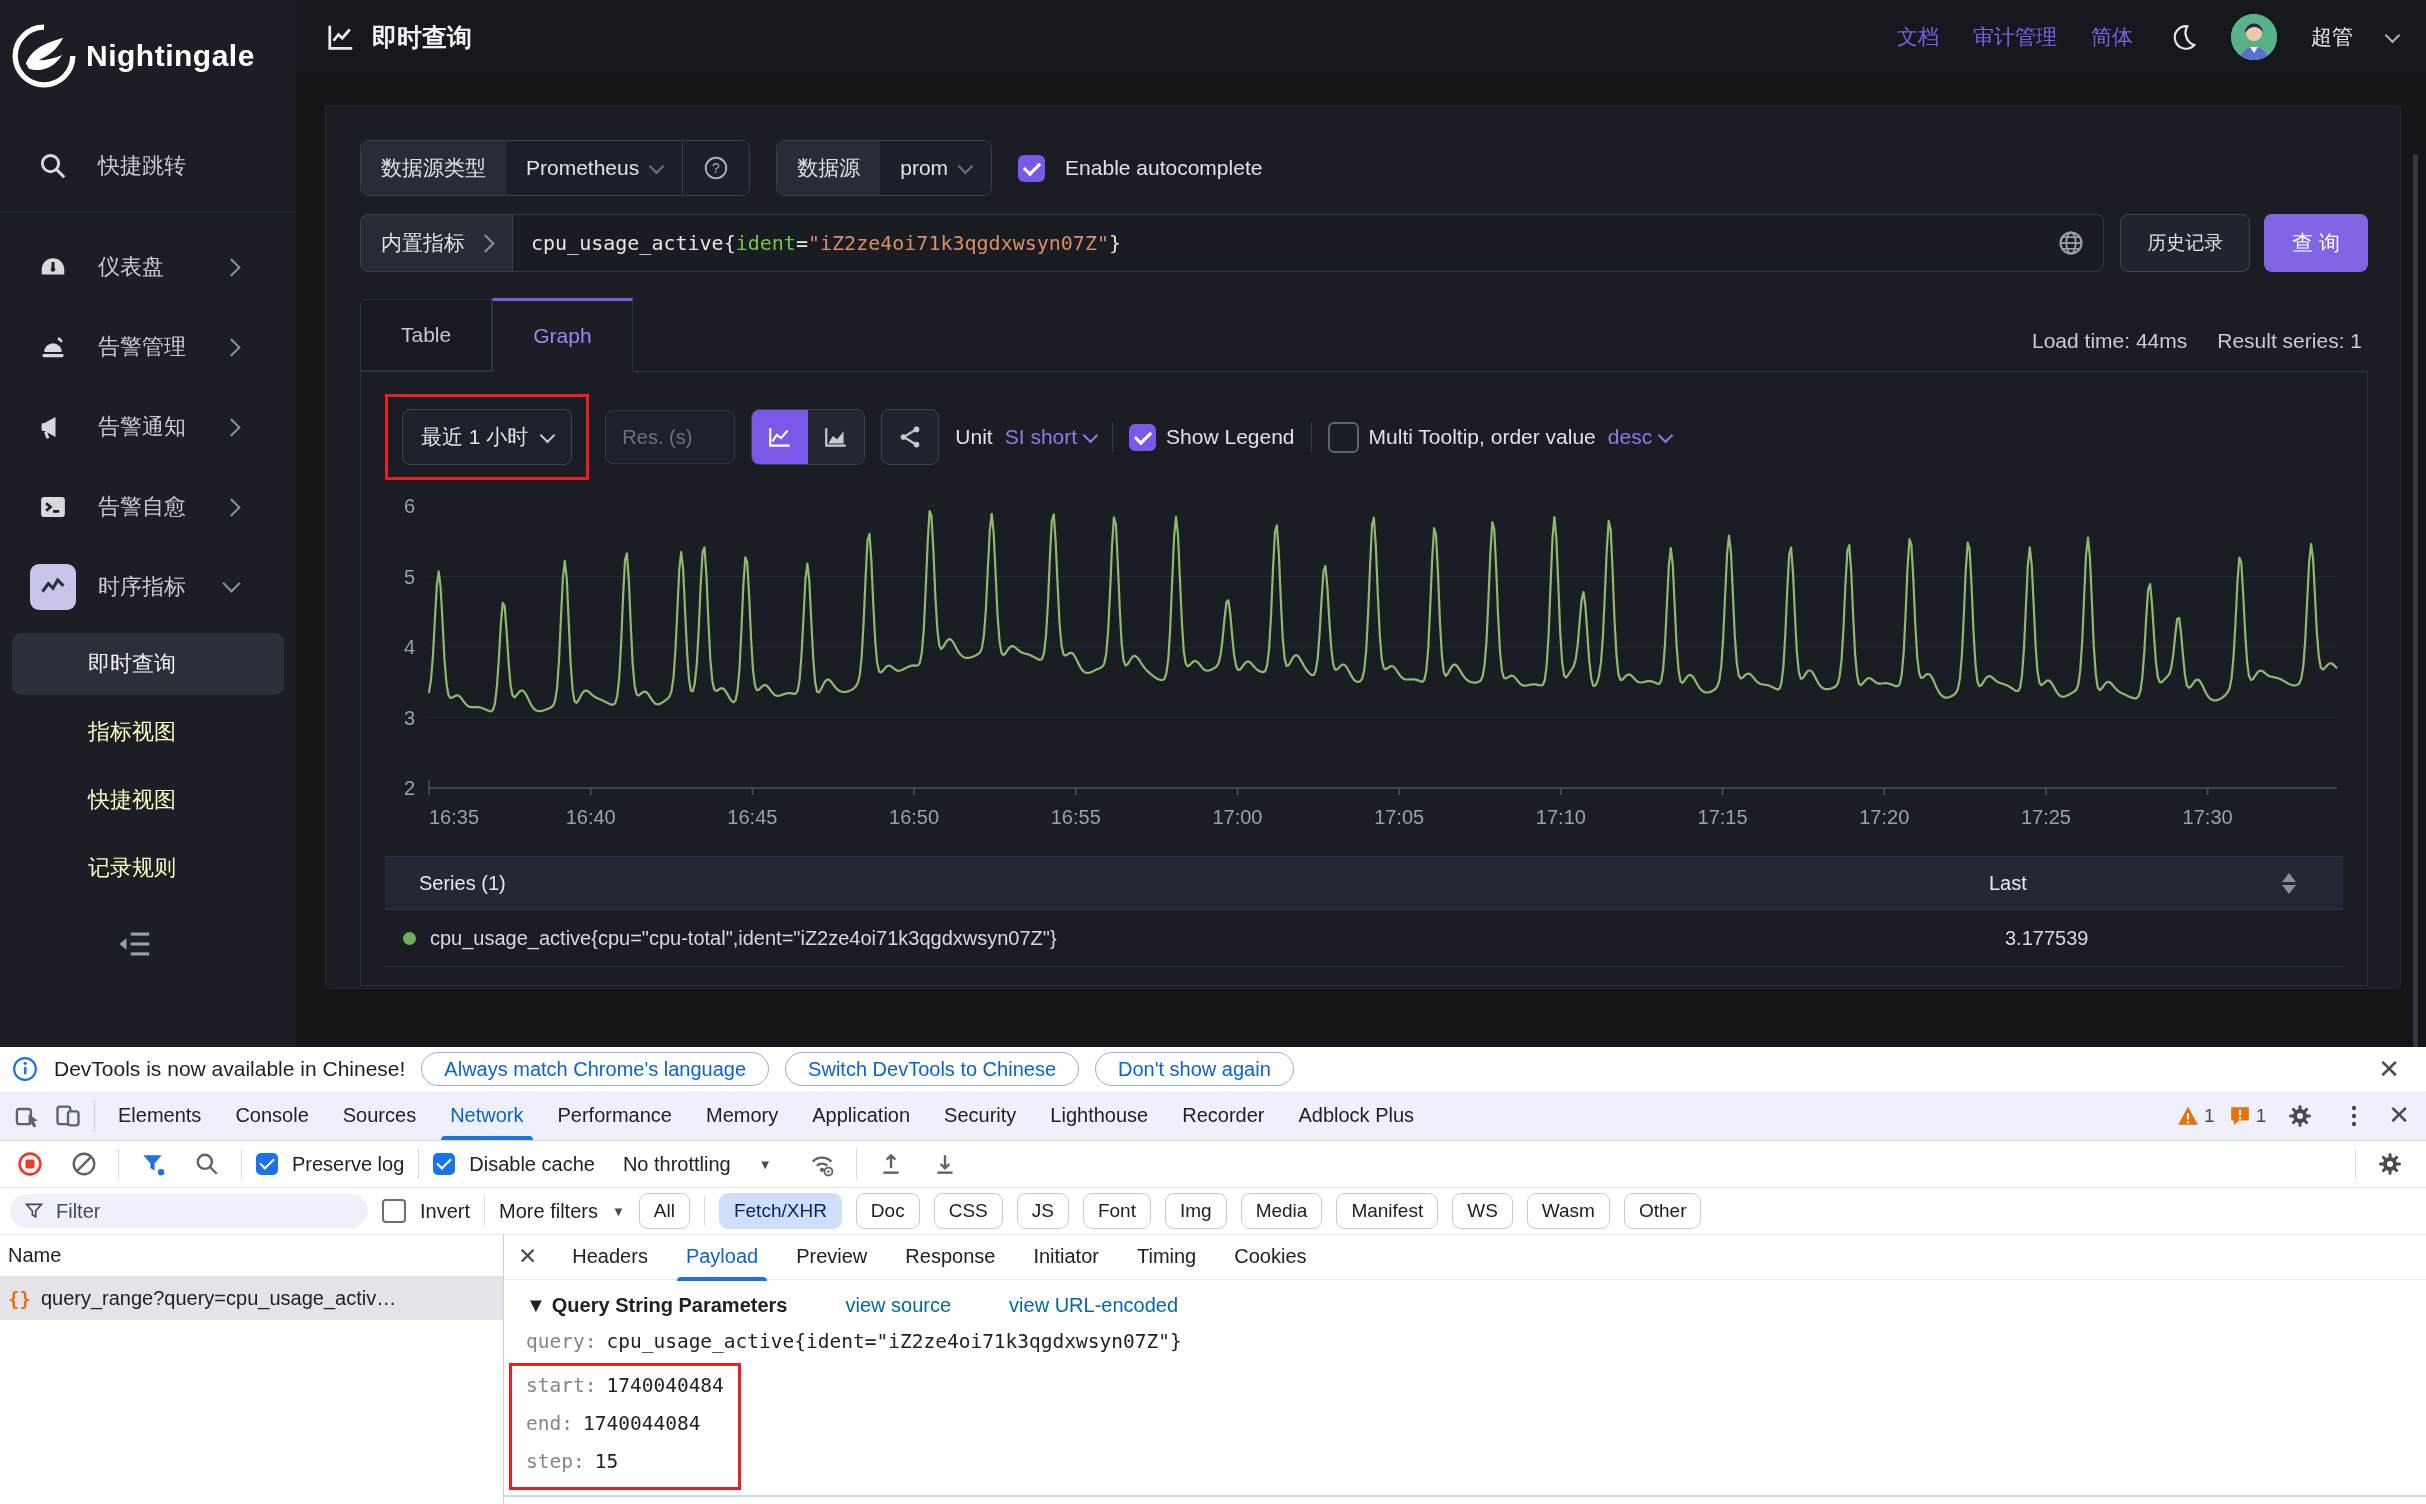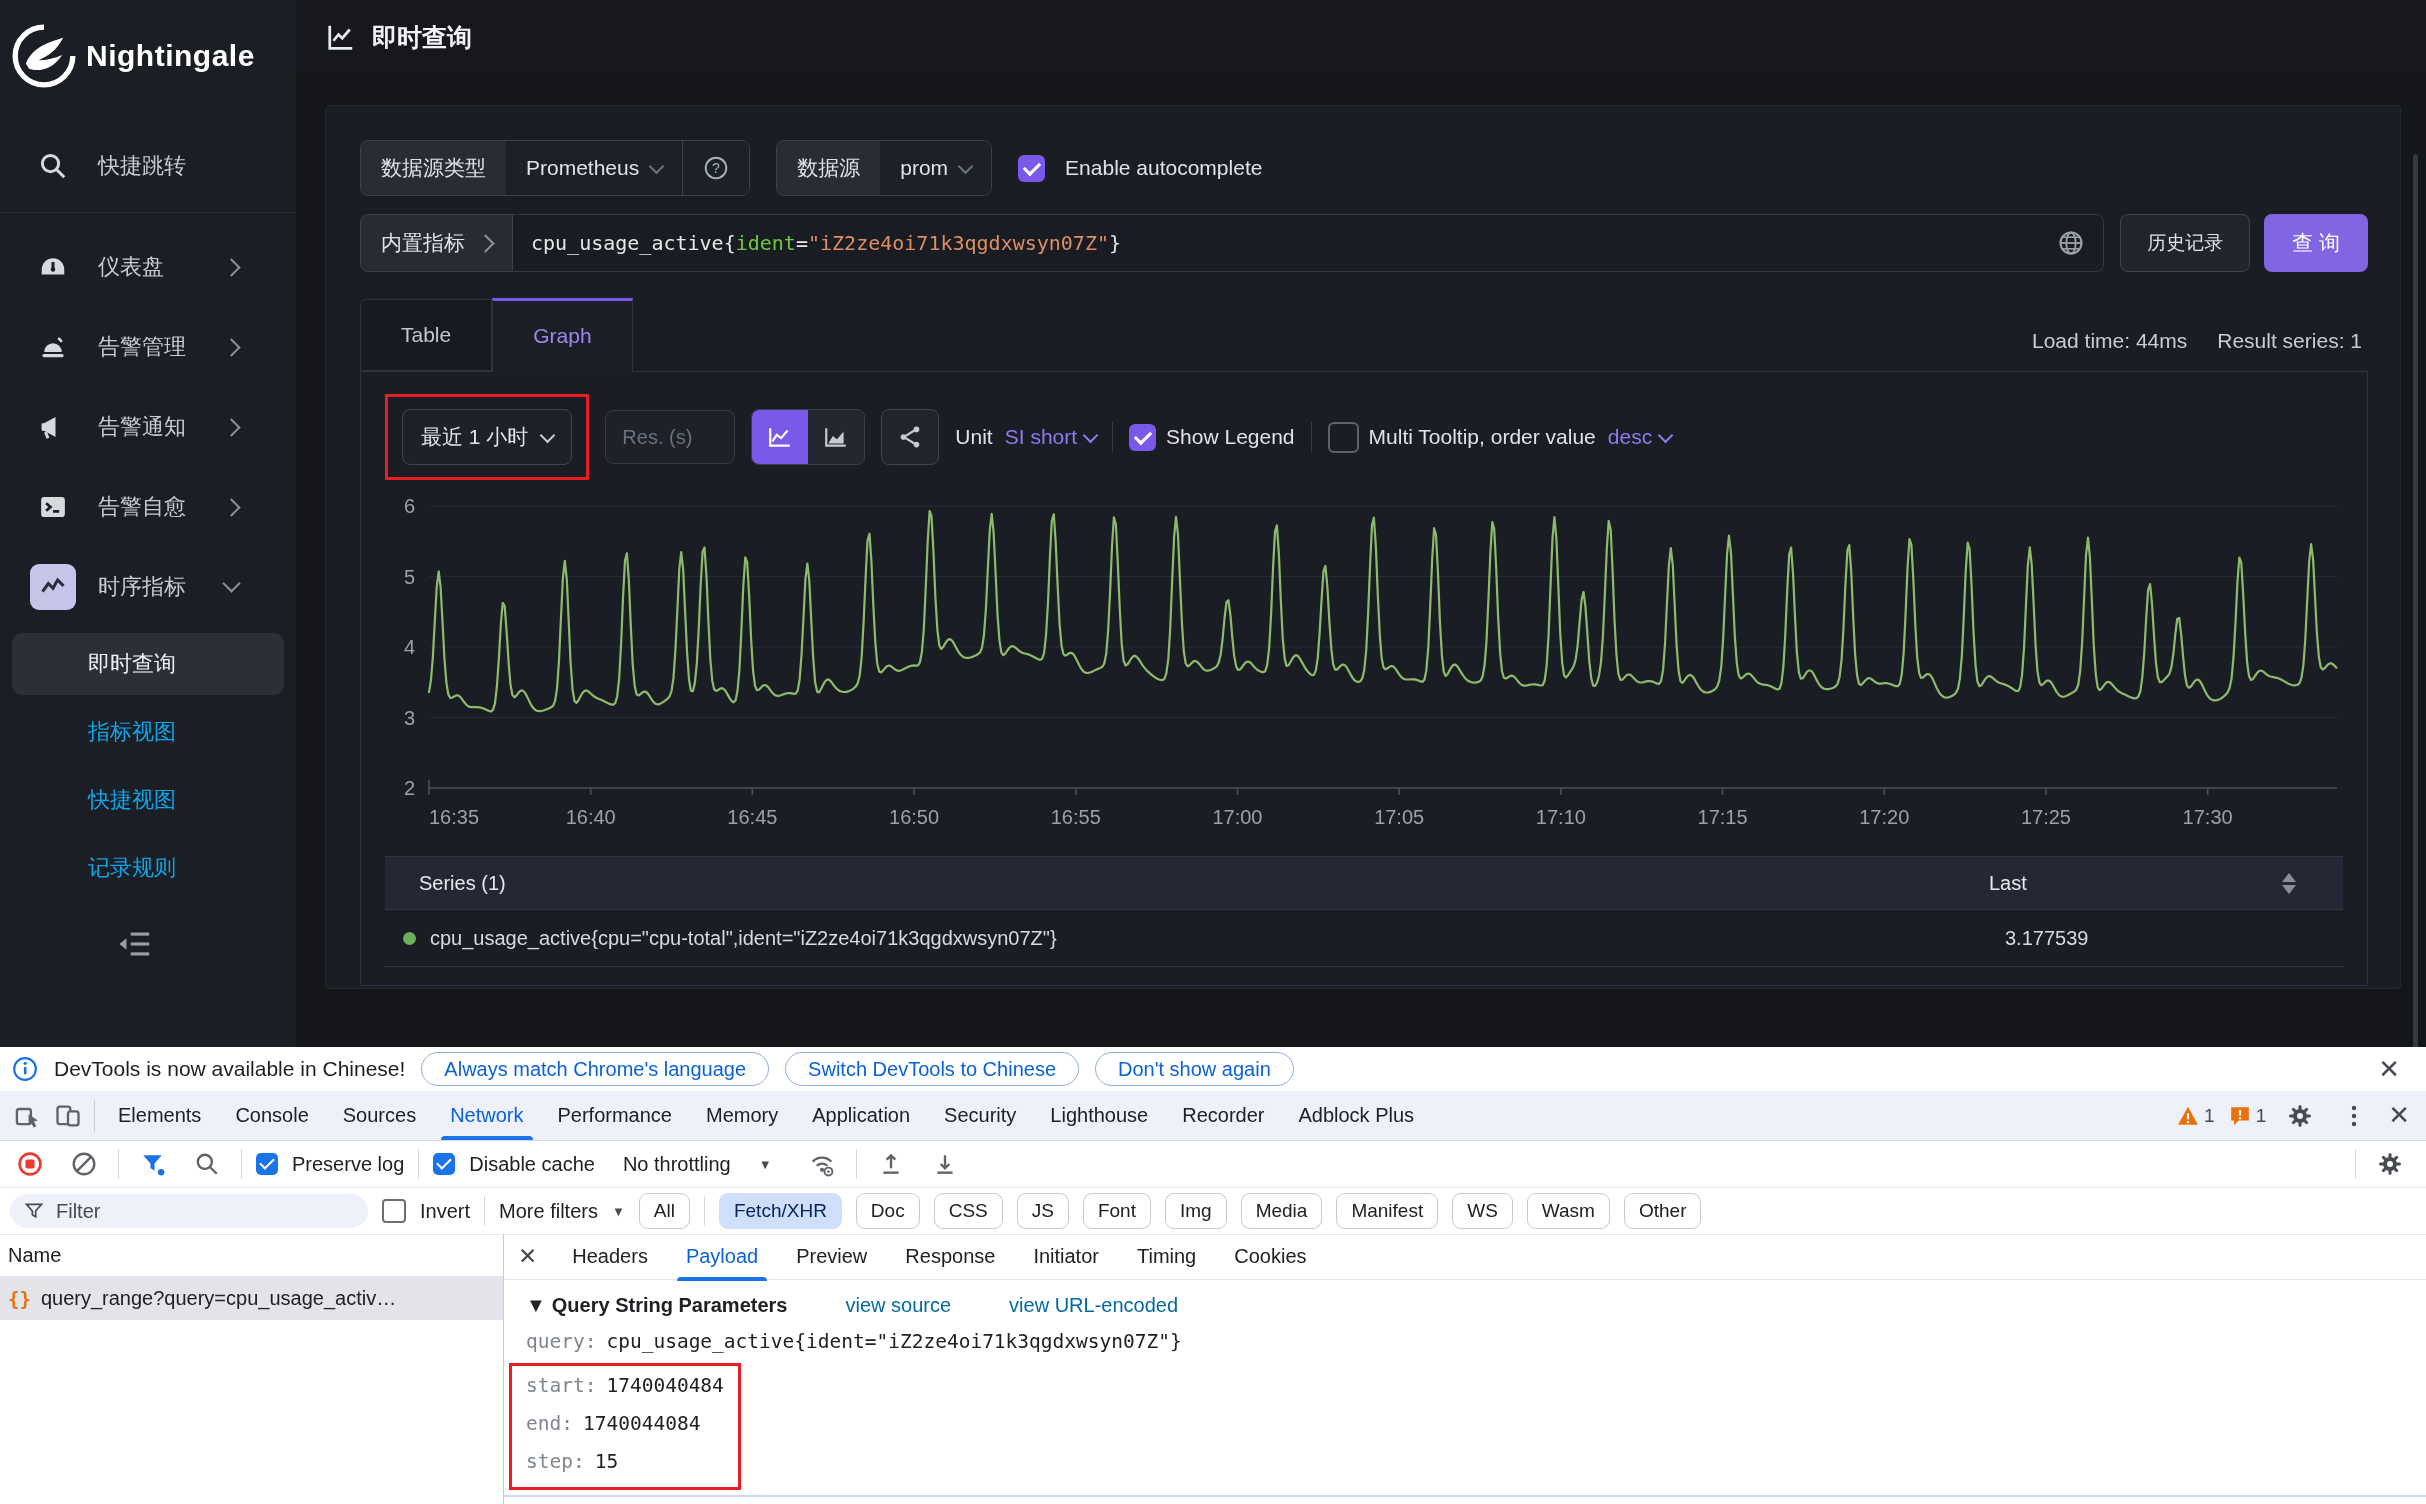--- a/index.html
+++ b/index.html
@@ -8,21 +8,21 @@
   
   #app-dark{position:absolute;left:0;top:0;width:2426px;height:1047px;background:#14161a;}
   #sidebar{position:absolute;left:0;top:0;width:296px;height:1047px;background:#1b1e24;border-right:1px solid #2a2e35;}
   .logo-row{display:flex;align-items:center;gap:10px;padding:24px 0 0 12px;}
   .logo-text{color:#fff;font-size:30px;font-weight:bold;letter-spacing:.5px;}
   .side-item{display:flex;align-items:center;height:80px;padding-left:38px;color:#c9ccd2;font-size:22px;position:relative;cursor:pointer;}
   .side-item .lbl{margin-left:30px;}
   .side-divider{height:1px;background:#2a2e35;margin:6px 0;}
   .chev-r{width:11px;height:11px;border-right:2.4px solid #8b9099;border-bottom:2.4px solid #8b9099;transform:rotate(-45deg);position:absolute;right:58px;}
   .chev-d{width:11px;height:11px;border-right:2.4px solid #8b9099;border-bottom:2.4px solid #8b9099;transform:rotate(45deg);position:absolute;right:58px;top:30px;}
-  .sub-item{display:flex;align-items:center;height:62px;margin:6px 12px;border-radius:10px;padding-left:76px;color:#0ea5e9;font-size:22px;cursor:pointer;}
+  .sub-item{display:flex;align-items:center;height:62px;margin:6px 12px;border-radius:10px;padding-left:76px;color:#fef9c3;font-size:22px;cursor:pointer;}
   .sub-item.active{background:#2b2f38;color:#f1f2f4;}
   .icon-badge{width:46px;height:46px;border-radius:9px;background:#c7c4ea;display:flex;align-items:center;justify-content:center;}
   #collapse-row{margin:30px 0 0 118px;}
   
   #topbar{position:absolute;left:296px;top:0;width:2130px;height:74px;background:#16181d;display:flex;align-items:center;}
   .title-wrap{display:flex;align-items:center;gap:16px;margin-left:30px;}
   .page-title{color:#f2f3f5;font-size:25px;font-weight:bold;}
   #topbar-right{margin-left:auto;display:flex;align-items:center;gap:34px;margin-right:28px;}
   .top-link{color:#7b61e8;font-size:21px;cursor:pointer;}
   .avatar{width:46px;height:46px;border-radius:50%;overflow:hidden;background:#57b387;position:relative;}
@@ -235,20 +235,41 @@
 
   <header id="topbar">
     <div class="title-wrap">
       <span>
         <svg width="30" height="30" viewBox="0 0 24 24">
               <path d="M3 3 V21 H21" stroke="#e8eaee" stroke-width="2.2" fill="none"></path>
               <polyline points="6,15 10,10 13,13 19,6" stroke="#e8eaee" stroke-width="2.2" fill="none"></polyline>
             </svg>
       </span>
       <span class="page-title">即时查询</span>
+    </div>
+    <div id="topbar-right">
+      <span class="top-link">文档</span>
+      <span class="top-link">审计管理</span>
+      <span class="top-link">简体</span>
+      <span>
+        <svg width="30" height="30" viewBox="0 0 28 28">
+              <path d="M19 4 a10.5 10.5 0 1 0 6.5 17.5 A12 12 0 0 1 19 4z" fill="none" stroke="#e8eaee" stroke-width="2"></path>
+            </svg>
+      </span>
+      <span class="avatar">
+        <svg width="46" height="46" viewBox="0 0 46 46">
+              <rect width="46" height="46" fill="#57b387"></rect>
+              <circle cx="23" cy="19" r="8" fill="#f2c9a8"></circle>
+              <path d="M14 19 a9 9 0 0 1 18 -1 q-4 -5 -9 -5 t-9 6z" fill="#2d2550"></path>
+              <path d="M8 46 q4 -13 15 -13 t15 13z" fill="#5a6fd0"></path>
+              <path d="M19 33 h8 l-4 6z" fill="#f5f5f5"></path>
+            </svg>
+      </span>
+      <span class="user-name">超管</span>
+      <span class="chev-sm"></span>
     </div>
   </header>
 
   <main id="main">
     <div id="card">
 
       <div class="row" style="gap:26px;">
         <div class="grp">
           <span class="seg lab">数据源类型</span>
           <span class="seg val">

